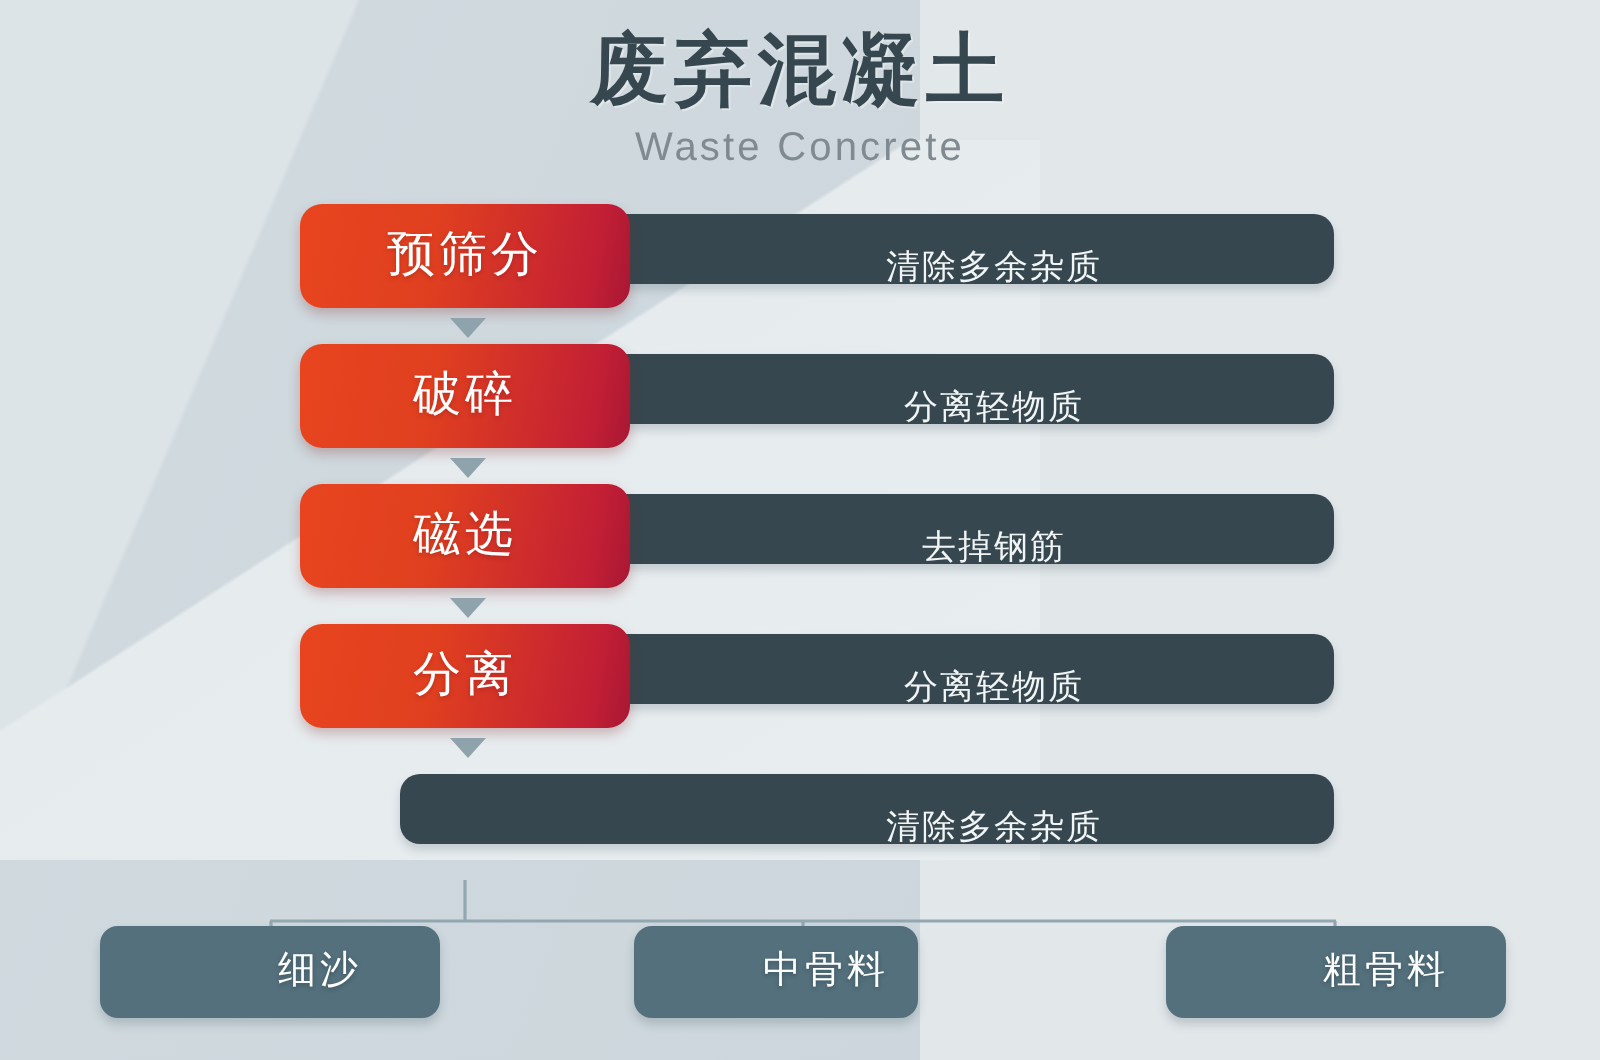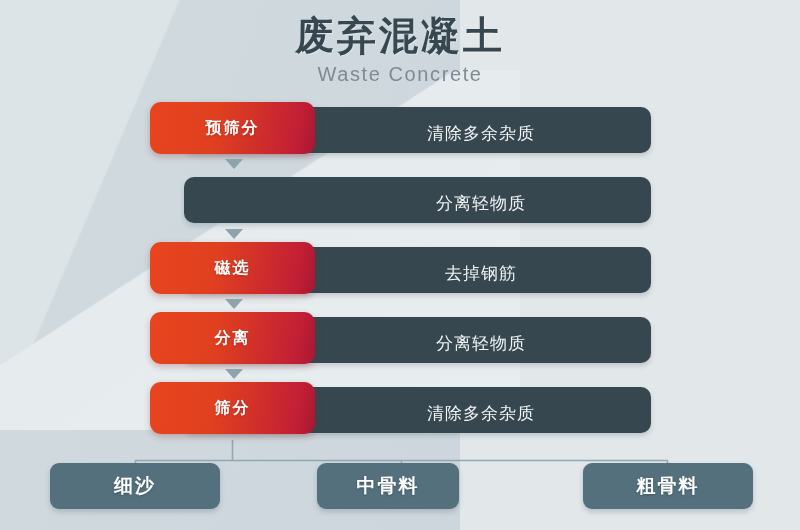--- a/index.html
+++ b/index.html
@@ -75,24 +75,24 @@
     left: 0; top: 102px;
     width: 800px;
     z-index: 5;
   }
   .row {
     position: relative;
     height: 70px;
   }
   .row-bar {
     position: absolute;
-    left: 184px;
+    left: 200px;
     top: 5px;
     width: 467px;
-    height: 46px;
+    height: 35px;
     background: #37474f;
     border-radius: 10px;
     box-shadow: 0 3px 5px rgba(70,90,100,0.22);
   }
   .row-bar-label {
     position: absolute;
     left: 127px;
     top: 0;
     width: 340px;
     height: 53px;
@@ -114,22 +114,22 @@
     z-index: 2;
   }
   .row-pill-label {
     position: absolute;
     left: 0; top: 0;
     width: 165px;
     height: 52px;
     line-height: 52px;
     text-align: center;
     color: #ffffff;
-    font-size: 16px;
-    font-weight: bold;
+    font-size: 24px;
+    font-weight: normal;
     letter-spacing: 2px;
     text-shadow: 0 1px 2px rgba(120,20,20,0.35);
   }
   .row-arrow {
     position: absolute;
     left: 225px;
     top: 57px;
     width: 0; height: 0;
     border-left: 9px solid transparent;
     border-right: 9px solid transparent;
@@ -165,23 +165,24 @@
   .product-box.p1 { left: 317px; width: 142px; }
   .product-box.p2 { left: 583px; width: 170px; }
   .product-label {
     display: block;
     width: 100%;
     height: 46px;
     line-height: 46px;
     text-align: center;
     color: #ffffff;
     font-size: 19px;
-    font-weight: bold;
+    font-weight: normal;
     letter-spacing: 2px;
     text-shadow: 0 1px 2px rgba(30,50,60,0.4);
+    margin-left: 25px;
   }
 </style>
 </head>
 <body>
 
 <div id="infographic">
 
   <div class="bg-right"></div>
   <div class="bg-wedge-left"></div>
   <div class="bg-wedge-diag"></div>
@@ -200,20 +201,23 @@
       <div class="row-pill">
         <span class="row-pill-label">预筛分</span>
       </div>
       <div class="row-arrow"></div>
     </div>
 
     <div class="row">
       <div class="row-bar">
         <span class="row-bar-label">分离轻物质</span>
       </div>
+      <div class="row-pill">
+        <span class="row-pill-label">破碎</span>
+      </div>
       <div class="row-arrow"></div>
     </div>
 
     <div class="row">
       <div class="row-bar">
         <span class="row-bar-label">去掉钢筋</span>
       </div>
       <div class="row-pill">
         <span class="row-pill-label">磁选</span>
       </div>
@@ -226,23 +230,20 @@
       </div>
       <div class="row-pill">
         <span class="row-pill-label">分离</span>
       </div>
       <div class="row-arrow"></div>
     </div>
 
     <div class="row">
       <div class="row-bar">
         <span class="row-bar-label">清除多余杂质</span>
-      </div>
-      <div class="row-pill">
-        <span class="row-pill-label">筛分</span>
       </div>
     </div>
 
   </div>
 
   <svg class="connector" width="800" height="40" viewBox="0 0 800 40">
     <path d="M232.5 0 L232.5 20.5 M135 20.5 L668 20.5 M135.5 20.5 L135.5 28 M401.5 20.5 L401.5 28 M667.5 20.5 L667.5 28" stroke="#93a7b1" stroke-width="1.6" fill="none"></path>
   </svg>
 
   <div class="products">

